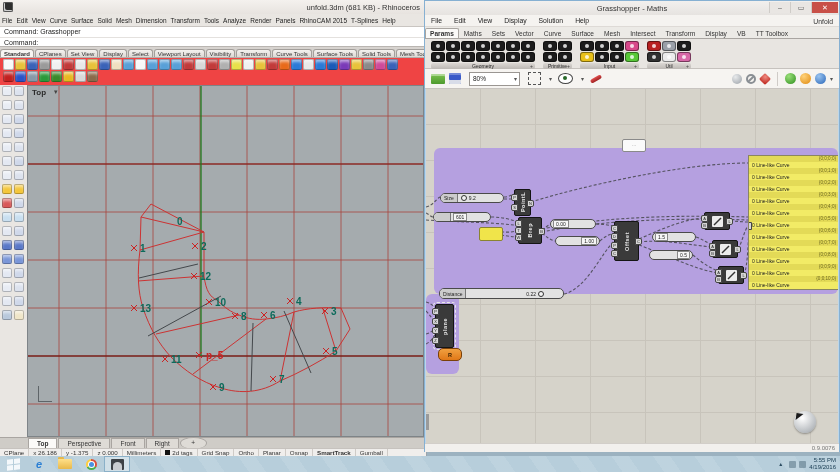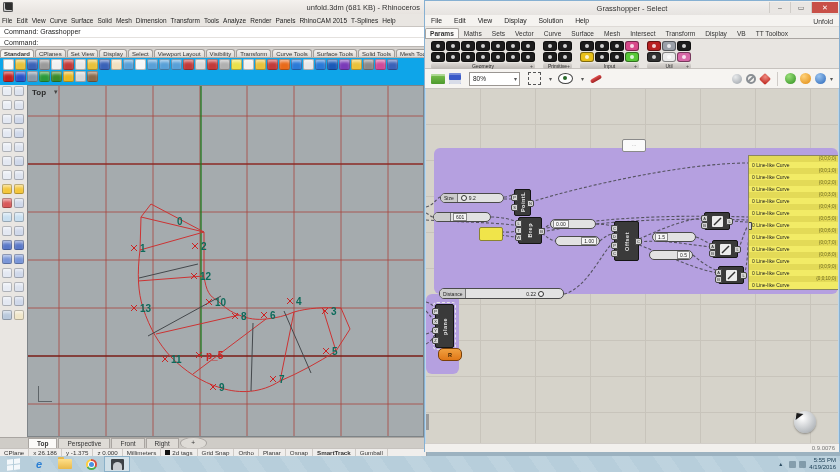--- a/index.html
+++ b/index.html
@@ -1,20 +1,20 @@
 <!DOCTYPE html>
 <html style="--group-purple: #b5a0e0; --panel-yellow: #f2eb66; --panel-stripe: #e3da57; --canvas-bg: #d6d3ca; --grid-line: #c8c4bb; --viewport-bg: #a5abae; --grid-red: #a8443e; --axis-red: #7a1c16; --axis-green: #1e7a1e; --shape-red: #cc3333; --label-teal: #0d6b5b; --taskbar-blue: #b7cedb; --close-red: #c85048; --orange-accent: #e07818; --comp-dark: #3a3a3a;"><head>
 <meta charset="utf-8">
 <style>
   html,body{margin:0;padding:0;}
   #desktop{position:relative;width:840px;height:472px;background:#9cb2c0;overflow:hidden;
     font-family:"Liberation Sans","DejaVu Sans",sans-serif;font-size:8px;color:#222;
     -webkit-font-smoothing:antialiased;}
   
-  #rhino{position:absolute;left:0;top:0;width:426px;height:472px;background:#0ea5e9;border-right:1px solid #9aa4ac;}
+  #rhino{position:absolute;left:0;top:0;width:426px;height:472px;background:#ef4444;border-right:1px solid #9aa4ac;}
   .r-title{position:absolute;left:0;top:0;width:100%;height:14px;background:linear-gradient(#f4f1ee,#e7e3df);
     display:flex;align-items:center;justify-content:flex-end;padding-right:6px;box-sizing:border-box;font-size:7.5px;color:#333;}
   .r-appicon{position:absolute;left:3px;top:2px;width:10px;height:10px;background:#2e2e2e;border-radius:2px;
     box-shadow:inset 0 0 0 1px #555, inset 2px -2px 0 #cfcfcf;}
   .r-menu{position:absolute;left:0;top:14px;width:100%;height:12px;display:flex;align-items:center;overflow:hidden;background:#e9e6e2;}
   .r-menu span{padding:0 2px;font-size:6.5px;color:#222;white-space:nowrap;}
   .r-cmdwrap{position:absolute;left:0;top:26px;width:100%;height:21px;background:#fff;border-top:1px solid #c9c5c1;border-bottom:1px solid #b9b5b1;box-sizing:border-box;}
   .r-cmd{height:10px;line-height:10px;padding-left:4px;font-size:7px;color:#222;border-bottom:1px solid #e4e1de;}
   .r-tabs{position:absolute;left:0;top:47px;width:100%;height:11px;background:#d7d3cf;display:flex;align-items:flex-end;overflow:hidden;border-bottom:1px solid #b3afab;box-sizing:border-box;}
   .r-tabs span{font-size:6px;padding:1px 3px 0 3px;margin-right:1px;background:linear-gradient(#f4f1ee,#ddd9d5);
@@ -356,21 +356,21 @@
         <span>Ortho</span>
         <span>Planar</span>
         <span>Osnap</span>
         <span class="bold">SmartTrack</span>
         <span>Gumball</span>
       </div>
   </div>
 
   <div id="gh">
     <div class="g-title">
-      <span>Grasshopper - Select</span>
+      <span>Grasshopper - Maths</span>
     </div>
     <div class="g-btns">
       <span class="g-btn min"></span>
       <span class="g-btn max"></span>
       <span class="g-btn close"></span>
     </div>
     <div class="g-menu">
         <span>File</span>
         <span>Edit</span>
         <span>View</span>

